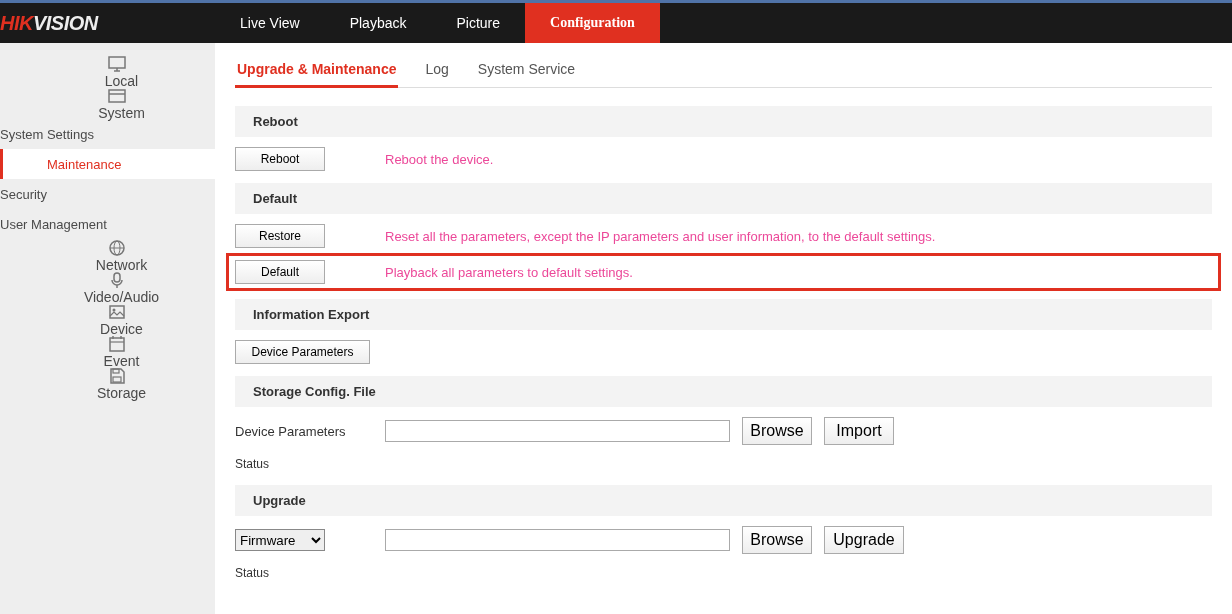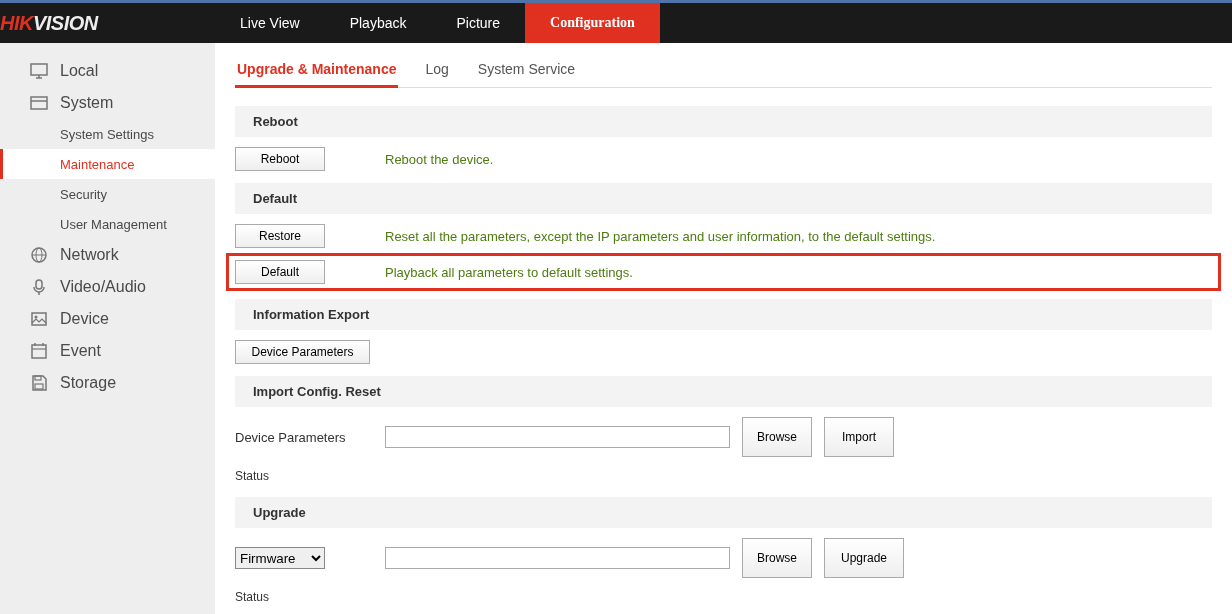--- a/index.html
+++ b/index.html
@@ -8,34 +8,34 @@
 .header { background: #1a1a1a; height: 40px; display: flex; align-items: stretch; }
 .logo { width: 215px; display: flex; align-items: center; }
 .logo-text { font-size: 20px; font-weight: bold; font-style: italic; letter-spacing: -0.5px; }
 .logo-hik { color: #e03020; }
 .logo-vision { color: #eee; }
 .top-nav { display: flex; }
 .top-nav-item { color: #fff; padding: 0 25px; display: flex; align-items: center; cursor: pointer; font-size: 14px; }
 .top-nav-item.active { background: #e03020; font-weight: bold; font-family: Liberation Serif, serif; }
 .main { display: flex; }
 .sidebar { width: 215px; background: #eeeeee; min-height: 573px; padding-top: 12px; }
-.side-item { display: flex; align-items: center; height: 32px; padding-left: 28px; cursor: pointer; color: #4a4a4a; font-size: 16px; }
+.side-item { display: flex; align-items: center; height: 32px; padding-left: 28px; cursor: pointer; color: #4a4a4a; font-size: 14px; flex-direction: column; }
 .side-item .ico { width: 22px; height: 22px; margin-right: 10px; display: flex; align-items: center; justify-content: center; color: #777; }
-.side-sub { height: 30px; display: flex; align-items: center; padding-left: 60px; cursor: pointer; font-size: 13px; color: #4a4a4a; }
-.side-sub.active { background: #fff; color: #e03020; border-left: 3px solid #e03020; padding-left: 57px; }
+.side-sub { height: 30px; display: flex; align-items: center; cursor: pointer; font-size: 13px; color: #4a4a4a; }
+.side-sub.active { background: #fff; color: #e03020; border-left: 3px solid #e03020; padding-left: 44px; }
 .content { flex: 1; padding: 10px 20px 20px 20px; }
 .sub-tabs { border-bottom: 1px solid #ddd; display: flex; gap: 25px; margin-bottom: 18px; }
 .sub-tab { padding: 8px 2px; cursor: pointer; font-size: 14px; color: #555; }
 .sub-tab.active { color: #e03020; font-weight: bold; border-bottom: 3px solid #e03020; margin-bottom: -1px; }
 .section-h { background: #f3f3f3; padding: 8px 18px; font-weight: bold; font-size: 13px; margin: 0 0 10px 0; }
 .row { display: flex; align-items: center; margin: 6px 0 12px 0; }
 .btn { width: 90px; height: 24px; border: 1px solid #aaa; background: linear-gradient(#fff,#eee); cursor: pointer; font-size: 12px; margin-right: 60px; }
 .btn-w { width: 135px; height: 24px; border: 1px solid #aaa; background: linear-gradient(#fff,#eee); cursor: pointer; font-size: 12px; text-align: center; overflow: hidden; white-space: nowrap; text-overflow: ellipsis; padding: 0 4px; }
-.btn-s { width: 70px; height: 40px; border: 1px solid #aaa; background: linear-gradient(#fff,#eee); cursor: pointer; font-size: 12px; }
-.desc { font-size: 13px; color: #4d7c0f; }
+.btn-s { width: 70px; height: 28px; border: 1px solid #aaa; background: linear-gradient(#fff,#eee); cursor: pointer; font-size: 16px; }
+.desc { font-size: 13px; color: #ec4899; }
 .hl { border: 3px solid #e03020; padding: 4px 6px; margin: -7px -9px 8px -9px; display: flex; align-items: center; }
 .lbl { width: 150px; font-size: 13px; }
 .txt { width: 345px; height: 22px; border: 1px solid #aaa; margin-right: 12px; }
 .sel { width: 90px; height: 22px; border: 1px solid #888; margin-right: 60px; }
 .status-row { margin: 2px 0 14px 0; font-size: 12px; }
 svg { display: block; }
 </style>
 </head>
 <body>
 
@@ -153,21 +153,21 @@
     <div class="hl">
       <button class="btn">Default</button>
       <span class="desc">Playback all parameters to default settings.</span>
     </div>
 
     <div class="section-h">Information Export</div>
     <div class="row">
       <button class="btn-w">Device Parameters</button>
     </div>
 
-    <div class="section-h">Import Config. Reset</div>
+    <div class="section-h">Storage Config. File</div>
     <div class="row">
       <span class="lbl">Device Parameters</span>
       <input class="txt" type="text" style="">
       <button class="btn-s" style="margin-right:12px;">Browse</button>
       <button class="btn-s">Import</button>
     </div>
     <div class="status-row">Status</div>
 
     <div class="section-h">Upgrade</div>
     <div class="row">

